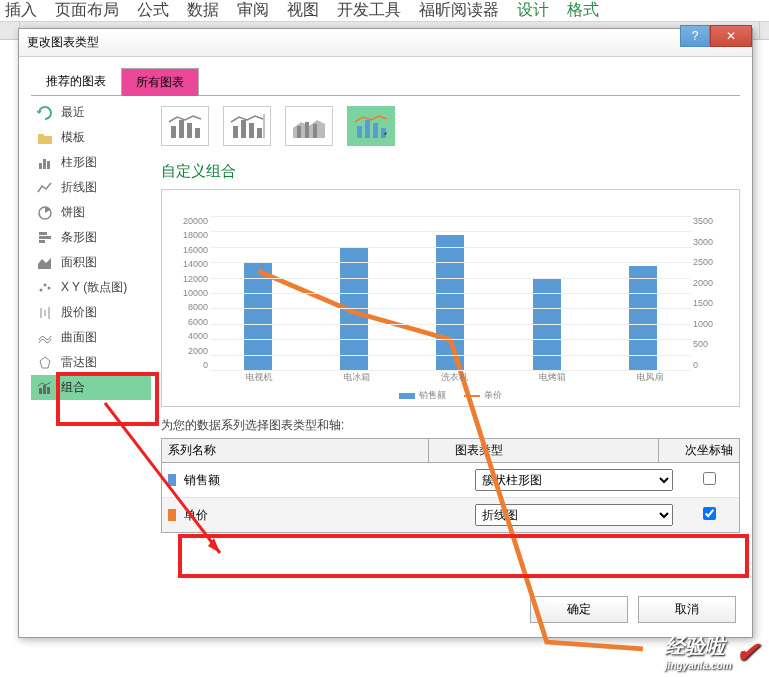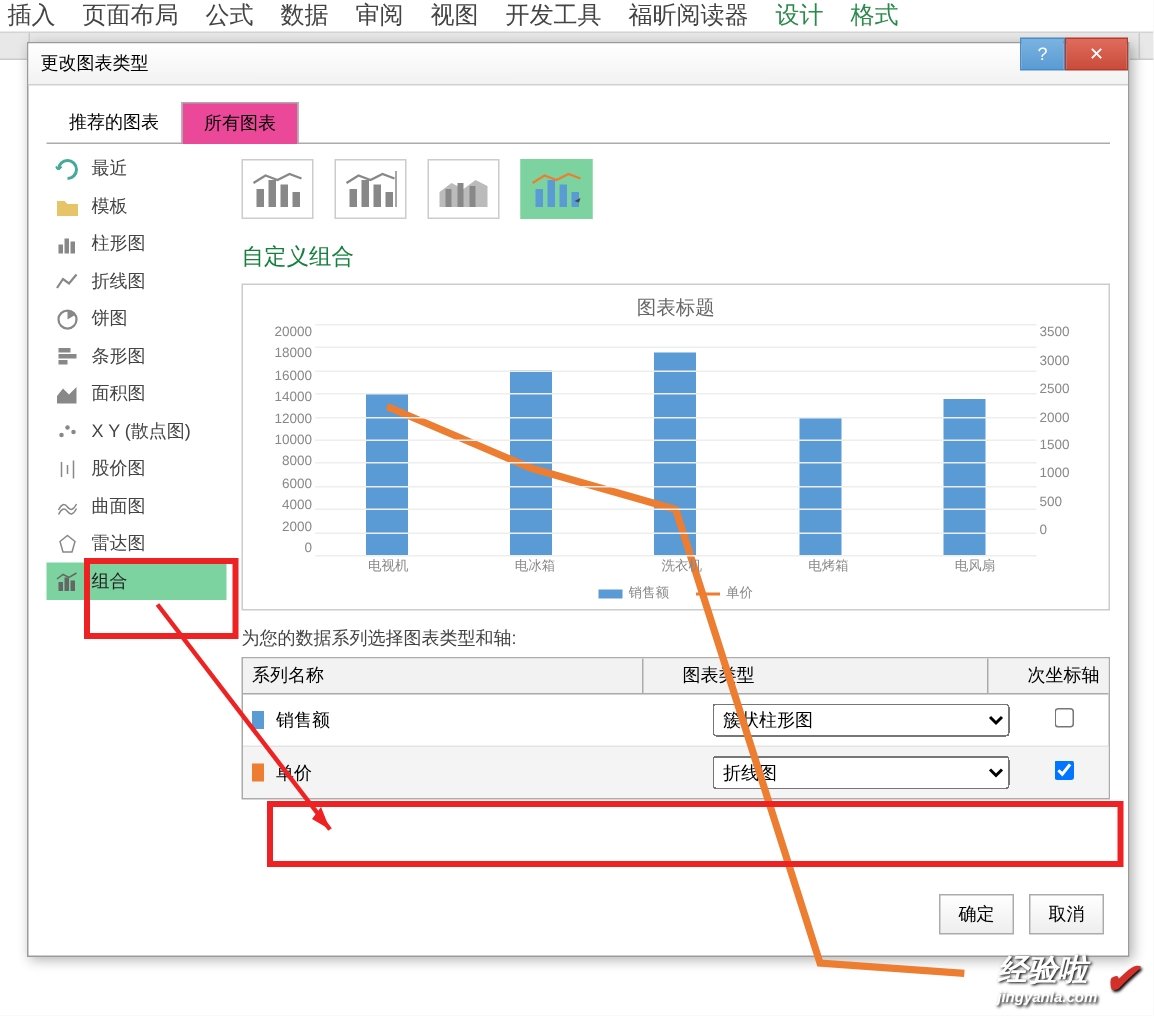--- a/index.html
+++ b/index.html
@@ -37,21 +37,21 @@
 .combo-types { display: flex; gap: 14px; padding: 6px 0 12px; }
 .combo-type { width: 48px; height: 40px; border: 1px solid #ccc; display: flex; align-items: center; justify-content: center; background: #fff; }
 .combo-type.selected { background: #7dd3a0; border-color: #7dd3a0; }
 
 .section-title { font-size: 15px; color: #15803d; margin: 4px 0 8px; }
 
 .chart-preview { border: 1px solid #ccc; height: 218px; position: relative; background: #fff; }
 .chart-title { text-align: center; font-size: 13px; color: #666; padding: 6px 0 2px; }
 .chart-area { position: absolute; left: 48px; right: 48px; top: 26px; bottom: 36px; }
 .y-axis-left { position: absolute; left: 10px; top: 26px; bottom: 36px; width: 36px; font-size: 9px; color: #888; display: flex; flex-direction: column; justify-content: space-between; text-align: right; }
-.y-axis-right { position: absolute; right: 10px; top: 26px; bottom: 48px; width: 36px; font-size: 9px; color: #888; display: flex; flex-direction: column; justify-content: space-between; text-align: left; }
+.y-axis-right { position: absolute; right: 10px; top: 26px; bottom: 36px; width: 36px; font-size: 9px; color: #888; display: flex; flex-direction: column; justify-content: space-between; text-align: left; }
 .grid-line { position: absolute; left: 0; right: 0; border-top: 1px solid #eee; }
 .bars { position: absolute; inset: 0; display: flex; align-items: flex-end; justify-content: space-around; }
 .bar { width: 28px; background: #5b9bd5; }
 .x-labels { position: absolute; left: 48px; right: 40px; bottom: 22px; display: flex; justify-content: space-around; font-size: 9px; color: #888; }
 .legend { position: absolute; bottom: 4px; left: 0; right: 0; display: flex; justify-content: center; gap: 18px; font-size: 9px; color: #888; }
 .legend-item { display: flex; align-items: center; gap: 4px; }
 .legend-swatch { width: 16px; height: 6px; }
 .line-overlay { position: absolute; inset: 0; pointer-events: none; }
 
 .series-label { font-size: 12px; color: #444; margin: 10px 0 4px; }
@@ -63,21 +63,21 @@
 .sh-axis { width: 60px; text-align: center; }
 .series-row { display: flex; align-items: center; border-bottom: 1px solid #e4e4e4; padding: 6px 0; }
 .series-row:last-child { border-bottom: none; background: #f4f4f4; }
 .sr-name { flex: 1; display: flex; align-items: center; gap: 8px; padding: 0 6px; }
 .sr-swatch { width: 8px; height: 12px; }
 .sr-type { width: 210px; padding: 0 6px; }
 .sr-type select { width: 100%; font-size: 12px; padding: 2px; }
 .sr-axis { width: 60px; text-align: center; }
 
 .dialog-footer { display: flex; justify-content: flex-end; gap: 10px; padding: 10px 4px 4px; }
-.btn { padding: 4px 12px; font-size: 12px; border: 1px solid #ababab; background: linear-gradient(#fff,#eee); cursor: default; }
+.btn { padding: 4px 36px; font-size: 12px; border: 1px solid #ababab; background: linear-gradient(#fff,#eee); cursor: default; }
 
 .highlight-box { position: absolute; border: 4px solid #ee2222; pointer-events: none; z-index: 100; }
 .hb1 { top: 372px; left: 56px; width: 103px; height: 54px; }
 .hb2 { top: 534px; left: 178px; width: 571px; height: 44px; }
 .arrow-line { position: absolute; z-index: 99; pointer-events: none; }
 
 .watermark { position: absolute; right: 10px; bottom: 6px; z-index: 200; color: #fff; font-size: 20px; font-weight: bold; text-shadow: 1px 1px 2px #000; font-style: italic; display: flex; align-items: center; gap: 4px; }
 .watermark-sub { font-size: 10px; display: block; font-style: italic; }
 .checkmark { color: #d4302a; font-size: 28px; }
 </style>
@@ -244,21 +244,20 @@
                 <rect x="28" y="16" width="5" height="10" fill="#5b9bd5"></rect>
                 <polyline points="2,10 10,5 18,8 26,4 34,7" fill="none" stroke="#ed7d31" stroke-width="1.5"></polyline>
                 <path d="M30 22 l4 -2 l-1 3 z" fill="#444"></path>
               </svg>
             </div>
         </div>
 
         <div class="section-title">自定义组合</div>
 
         <div class="chart-preview">
-          <div class="chart-title">图表标题</div>
           <div class="y-axis-left">
               <div>20000</div>
               <div>18000</div>
               <div>16000</div>
               <div>14000</div>
               <div>12000</div>
               <div>10000</div>
               <div>8000</div>
               <div>6000</div>
               <div>4000</div>

